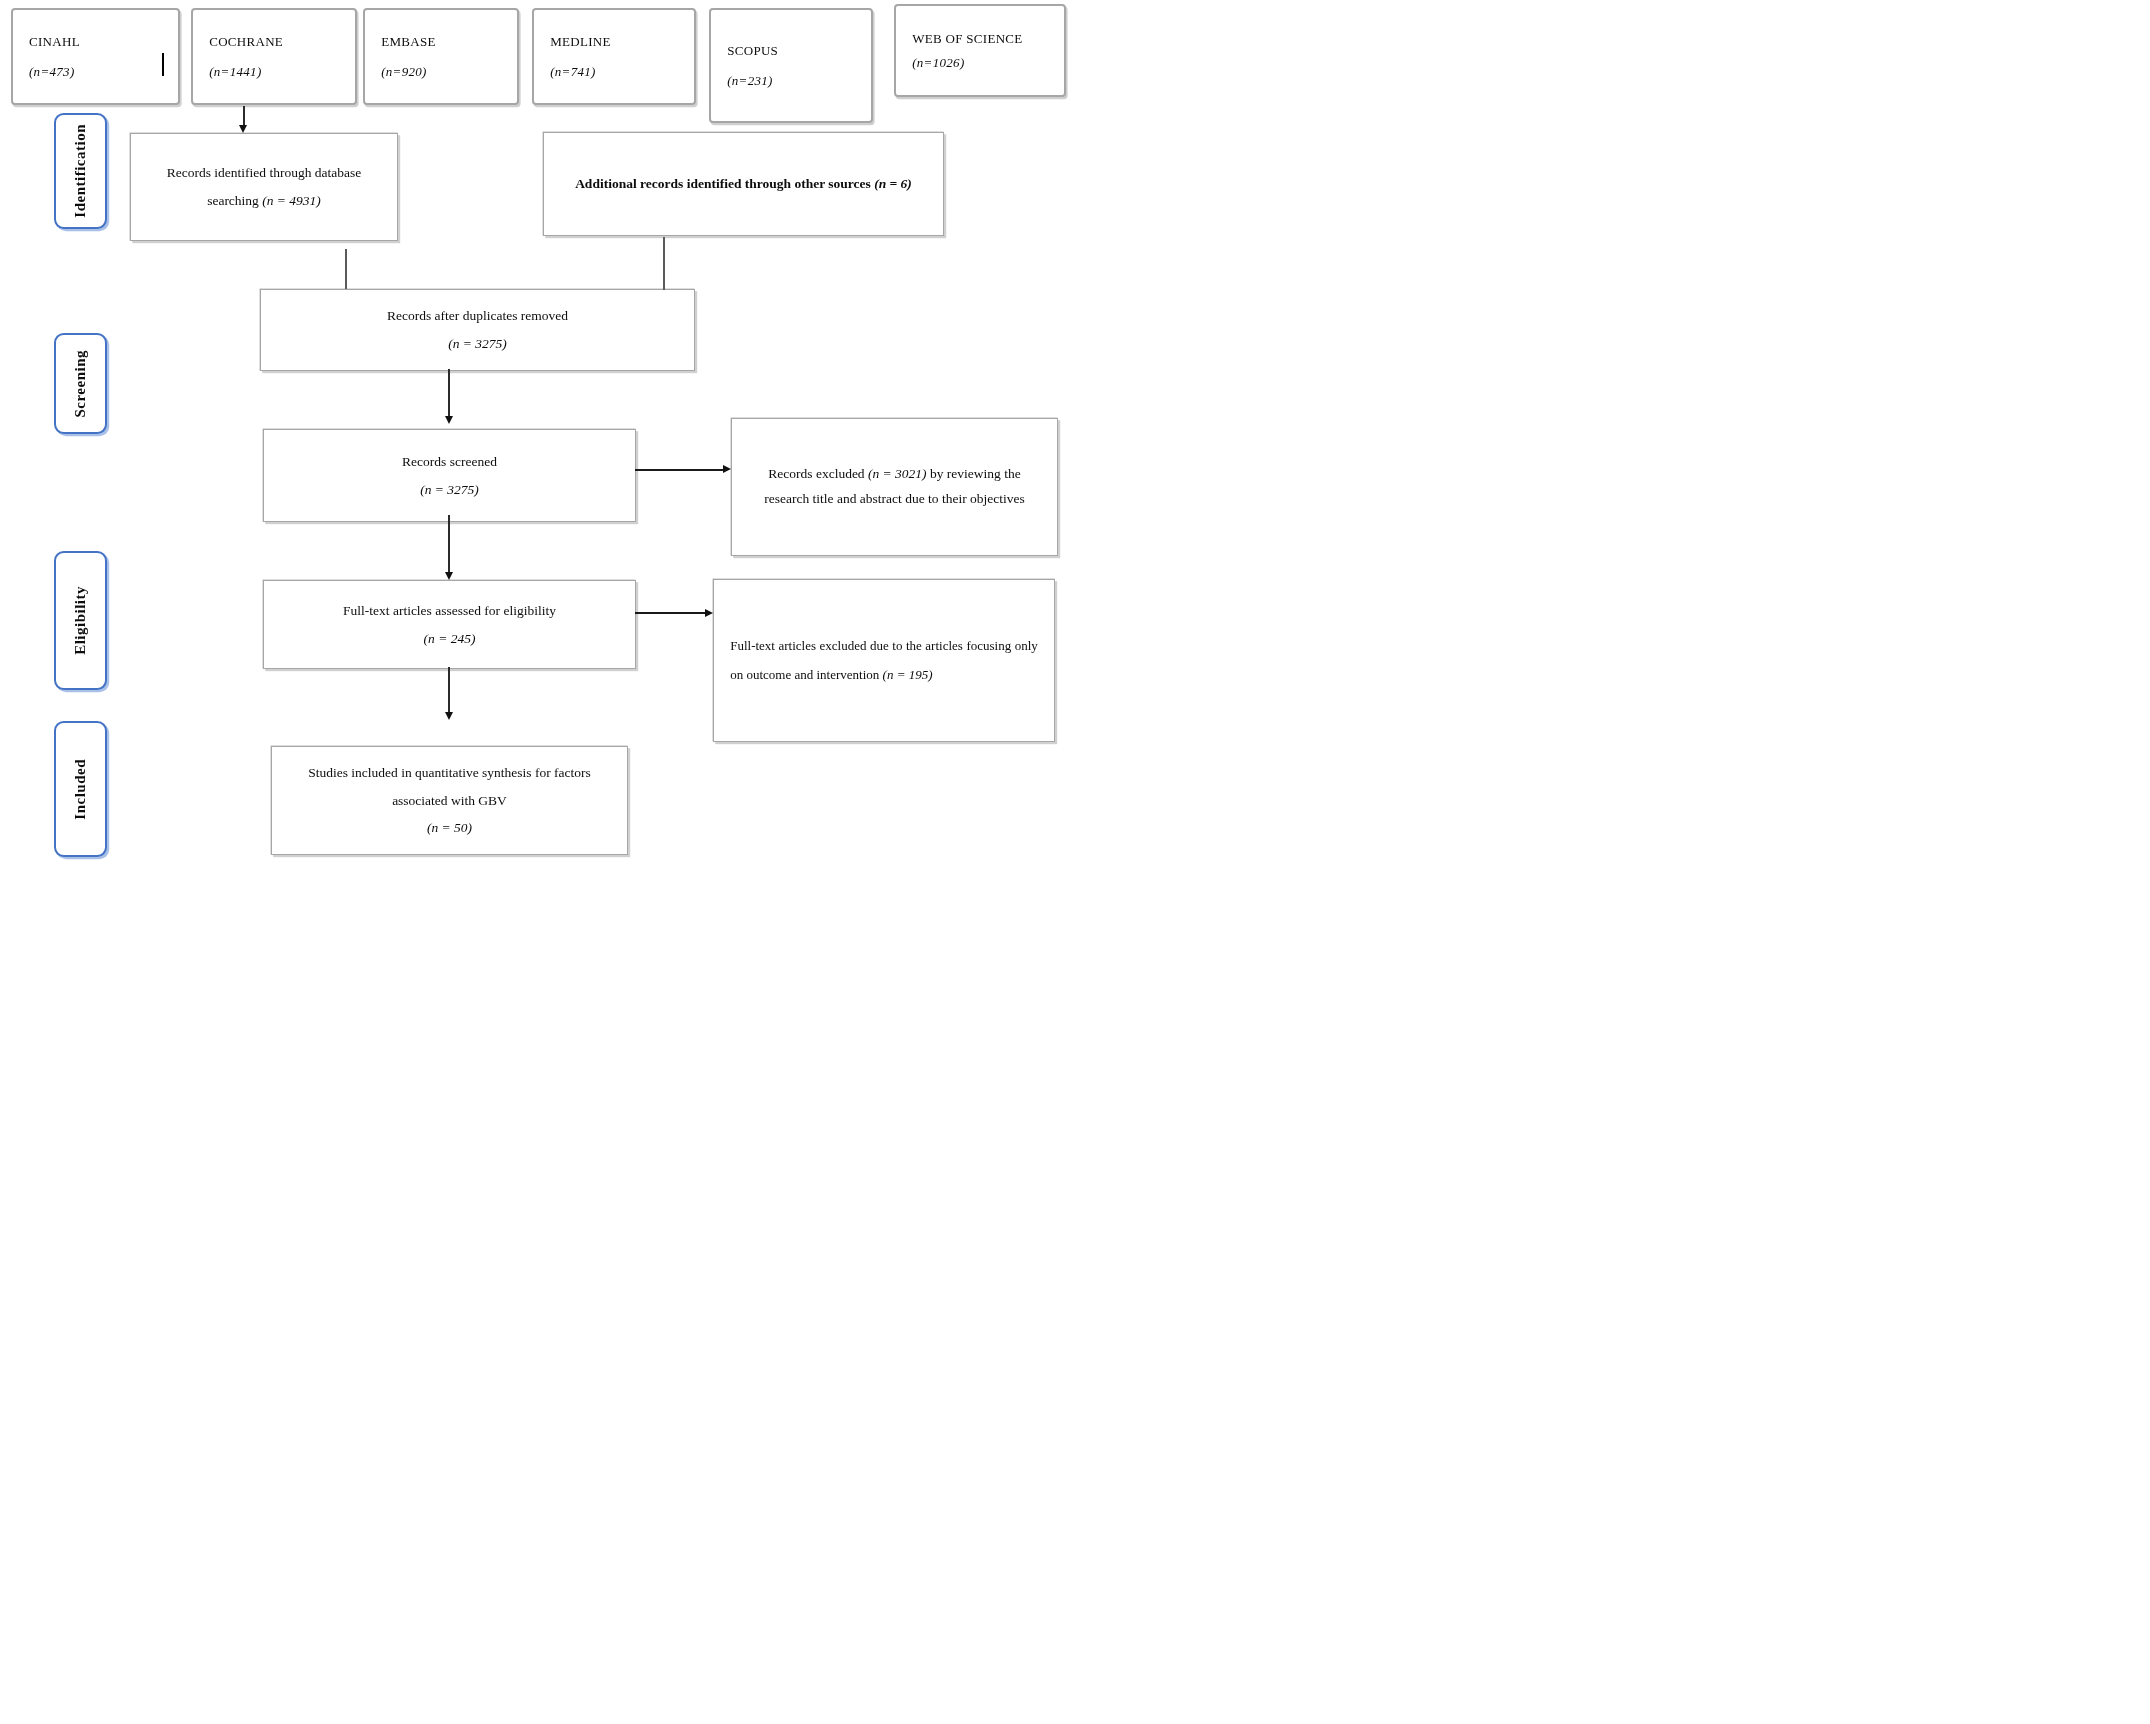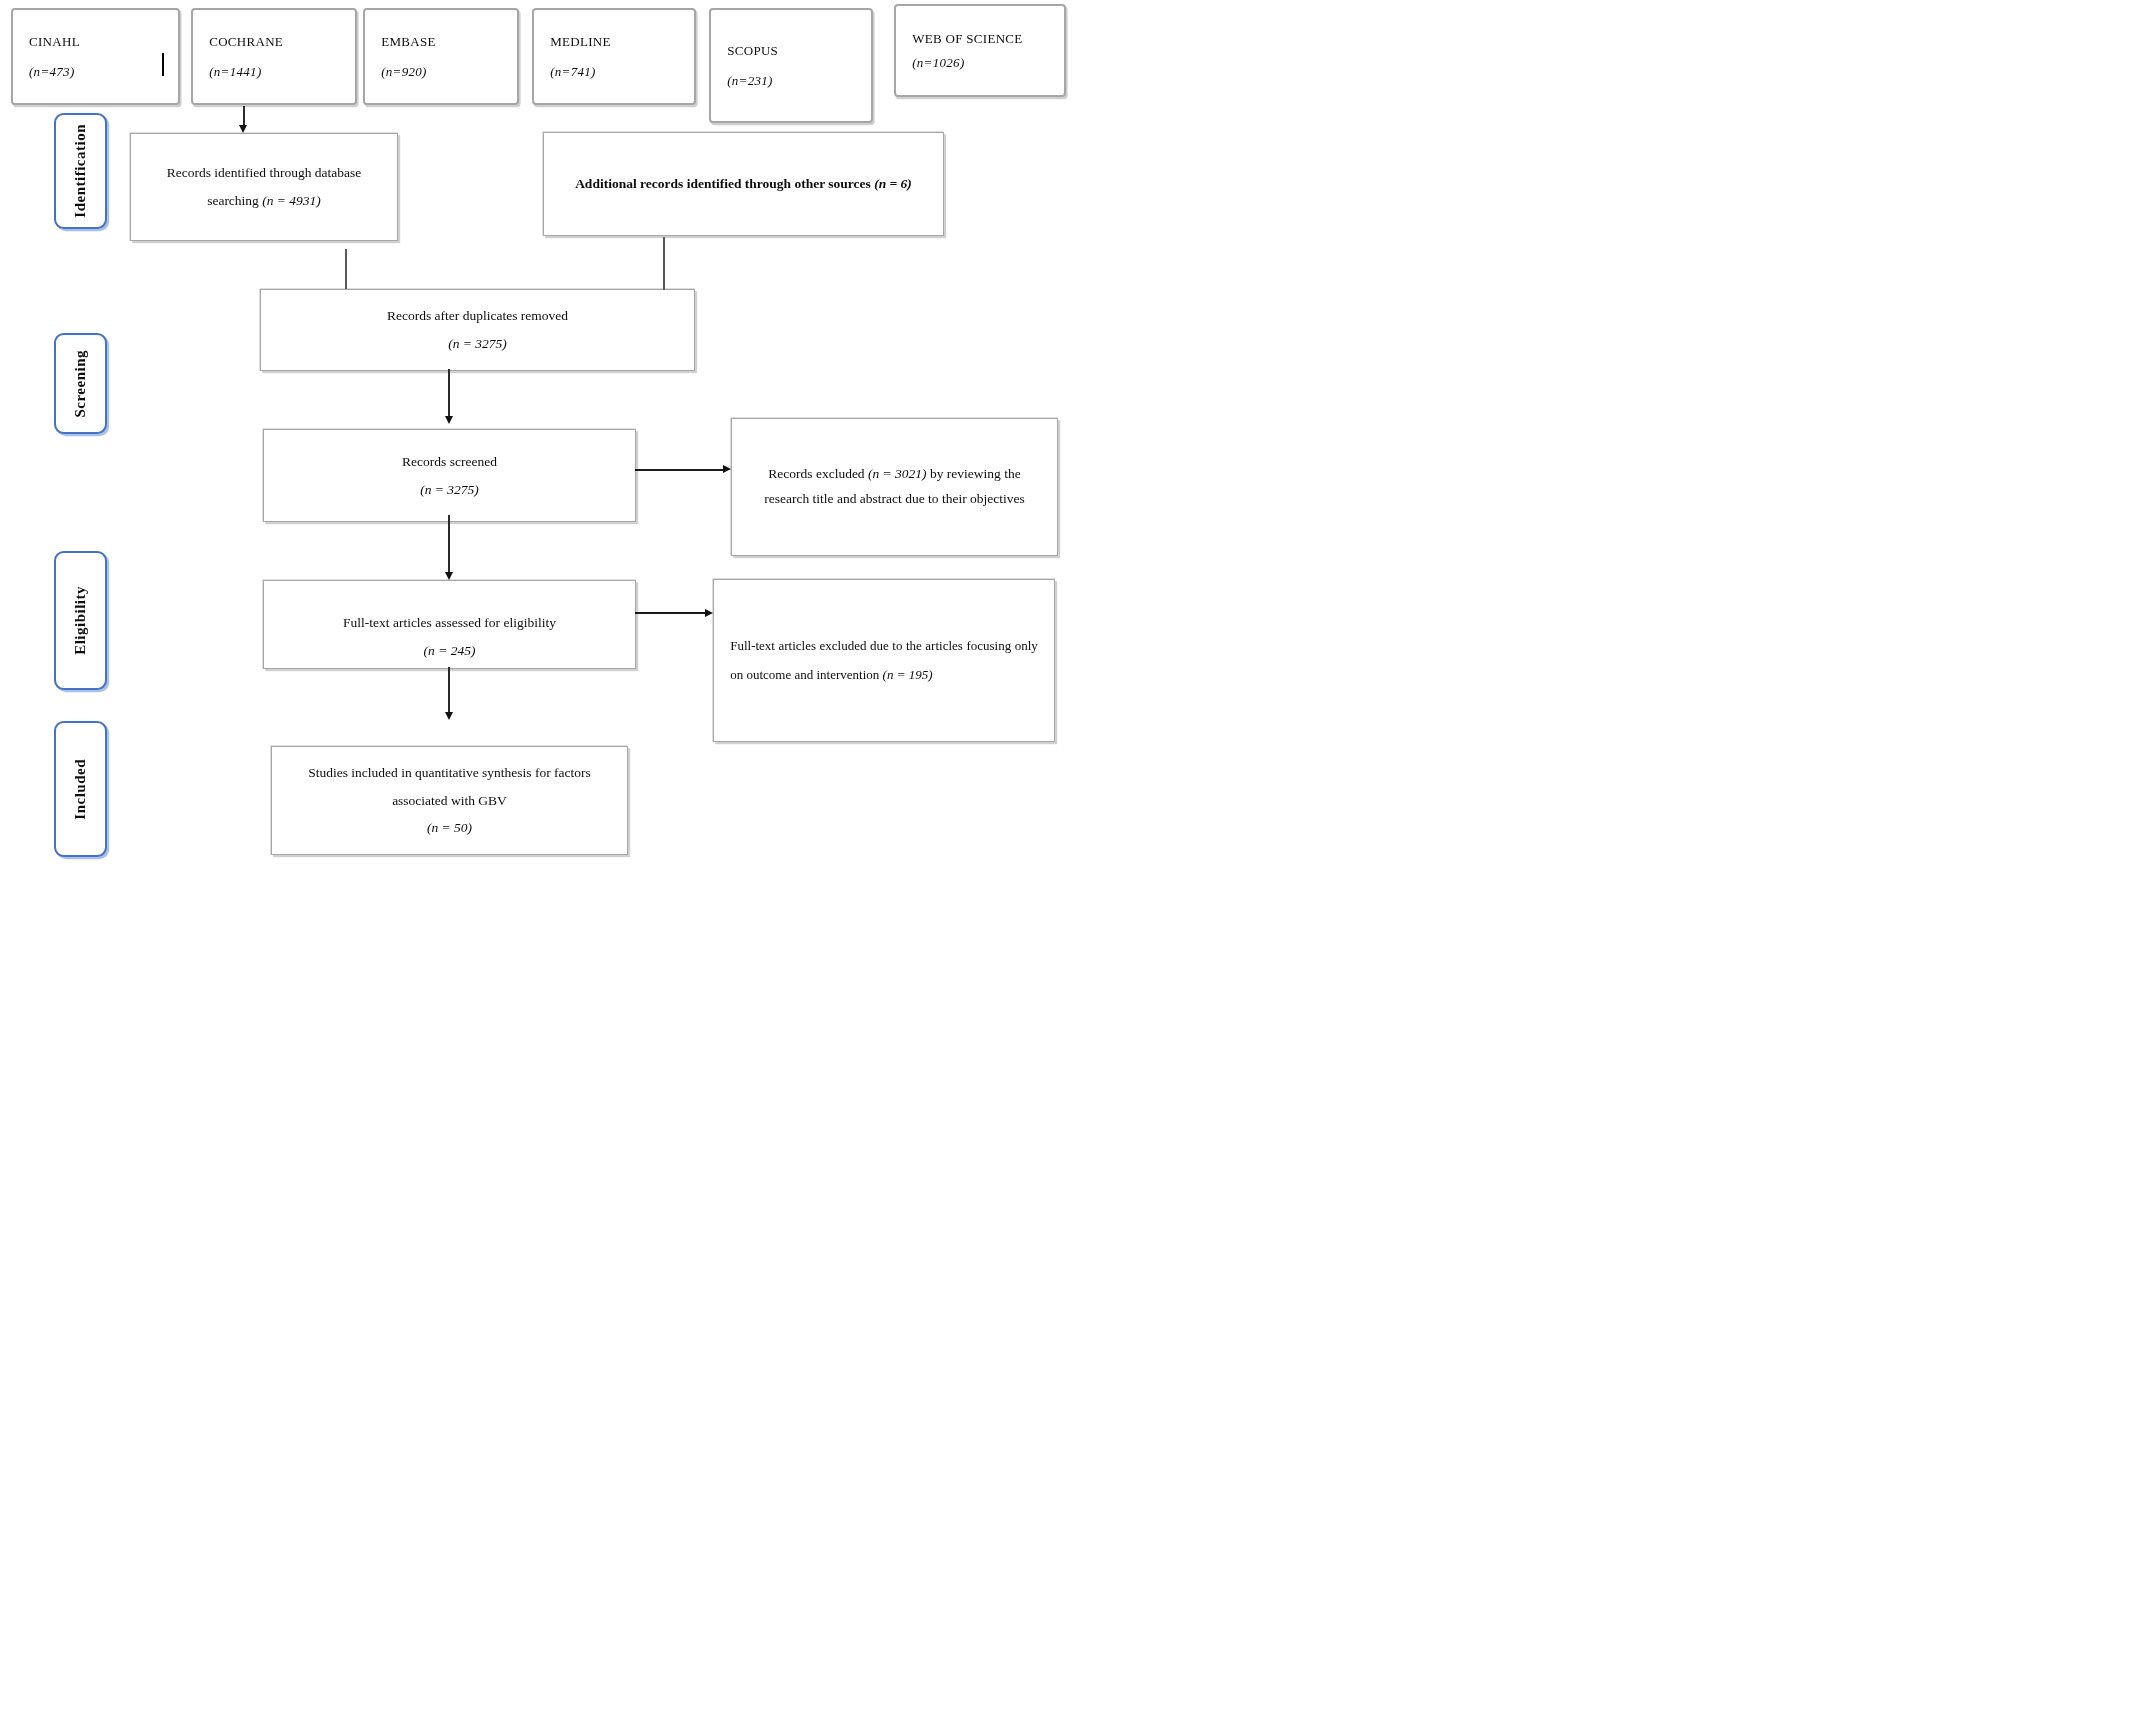--- a/index.html
+++ b/index.html
@@ -51,21 +51,21 @@
   .ah-right{position:absolute;width:0;height:0;
     border-top:4.9px solid transparent;border-bottom:4.9px solid transparent;
     border-left:8.1px solid #111;}
 
   
   #box-identified{left:130px;top:133px;width:266px;height:106px;}
   #box-additional{left:543px;top:132px;width:399px;height:102px;font-weight:bold;}
   #box-duplicates{left:260px;top:289px;width:433px;height:80px;}
   #box-screened{left:263px;top:429px;width:371px;height:91px;}
   #box-excluded{left:731px;top:418px;width:325px;height:136px;font-size:13.5px;line-height:1.85;}
-  #box-fulltext{left:263px;top:580px;width:371px;height:87px;align-items:flex-end;}
+  #box-fulltext{left:263px;top:580px;width:371px;height:87px;}
   #box-ftexcluded{left:713px;top:579px;width:340px;height:161px;font-size:13px;line-height:2.2;}
   #box-ftexcluded .content{text-align:justify;padding:3.2px 16.2px;}
   #box-studies{left:271px;top:746px;width:355px;height:107px;}
 
   #src-cinahl{left:10.8px;top:8.1px;width:169px;height:97px;}
   #src-cochrane{left:191px;top:8.1px;width:166px;height:97px;}
   #src-embase{left:363px;top:8.1px;width:156px;height:97px;justify-content:center;}
   #src-medline{left:532px;top:8.1px;width:164px;height:97px;}
   #src-scopus{left:709px;top:8.1px;width:164px;height:115px;}
   #src-wos{left:894px;top:4.3px;width:172px;height:93px;}

